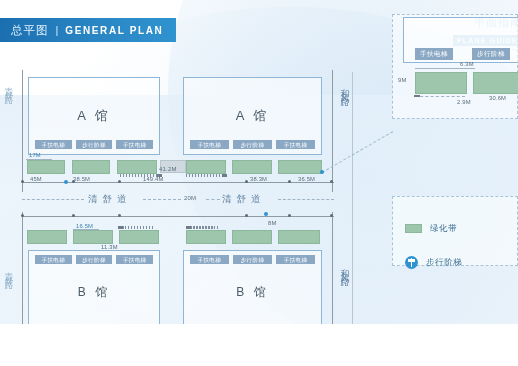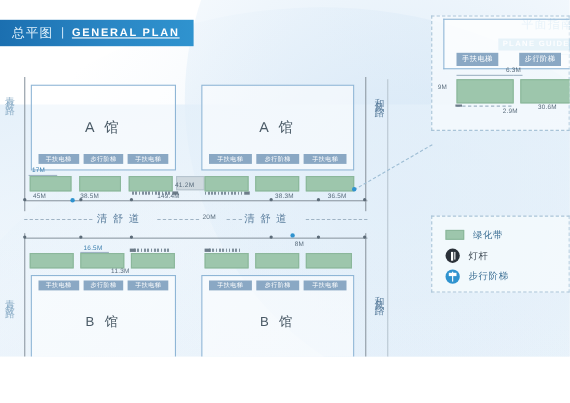--- a/index.html
+++ b/index.html
@@ -84,21 +84,20 @@
   .header-div {
     margin: 0 7px;
     font-size: 11px;
     color: #cde6f8;
   }
   .header-en {
     font-size: 10px;
     font-weight: bold;
     letter-spacing: 1.6px;
     color: #ffffff;
-    text-decoration: underline;
   }
 
   
   .guide-mark {
     position: absolute;
     right: -4px; top: 16px;
     text-align: right;
     white-space: nowrap;
   }
   .guide-cn {
@@ -287,20 +286,21 @@
     left: 392px; top: 196px;
     width: 126px; height: 70px;
     border: 1px dashed #a9c4d8;
     background: rgba(245,250,253,0.85);
     padding: 7px 0 0 12px;
   }
   .legend-row {
     display: flex;
     align-items: center;
     height: 19px;
+    margin-top: 15px;
   }
   .legend-swatch {
     width: 17px; height: 9px;
     background: #9dc6ac;
     border: 1px solid #8bb79b;
     margin-right: 8px;
     flex: none;
   }
   .legend-icon {
     width: 13px; height: 13px;
@@ -513,22 +513,18 @@
     <div class="dimline" style="left:74px; top:53px; width:8px;"></div>
     <div class="solidmark" style="left:21px; top:80px; width:6px; height:2px;"></div>
   </div>
 
   <div class="legend">
     <div class="legend-row">
       <span class="legend-swatch"></span>
       <span class="legend-text">绿化带</span>
     </div>
     <div class="legend-row">
-      <span class="legend-icon icon-lamp"></span>
-      <span class="legend-text dark">灯杆</span>
-    </div>
-    <div class="legend-row">
       <span class="legend-icon icon-sign"></span>
       <span class="legend-text">步行阶梯</span>
     </div>
   </div>
 
 </div>
 
 </body></html>

